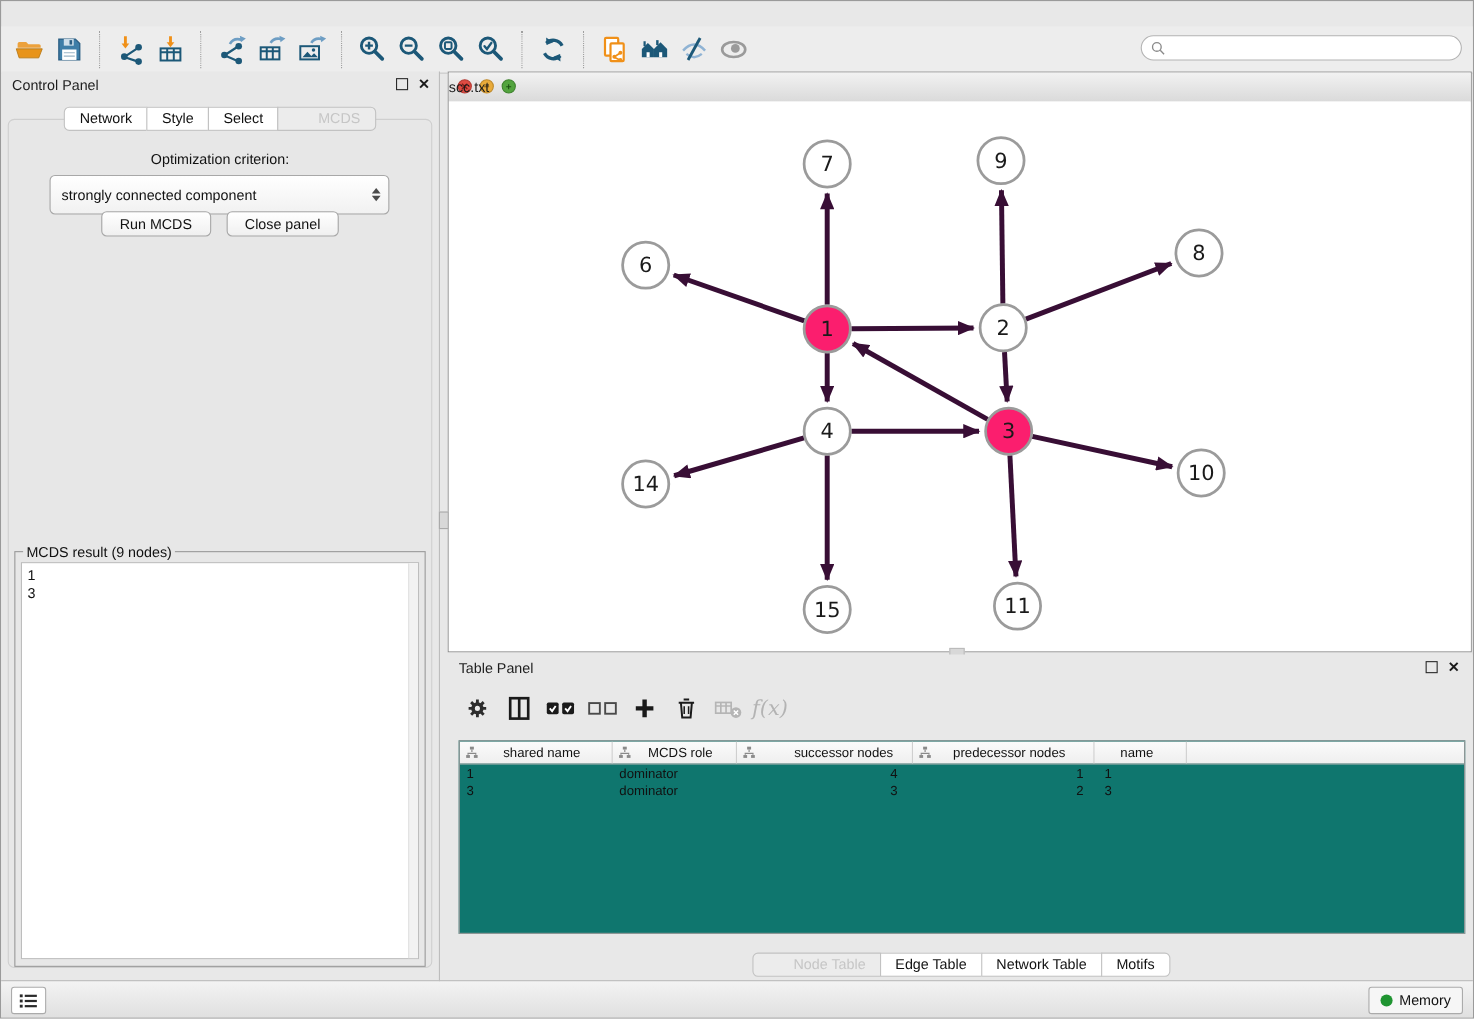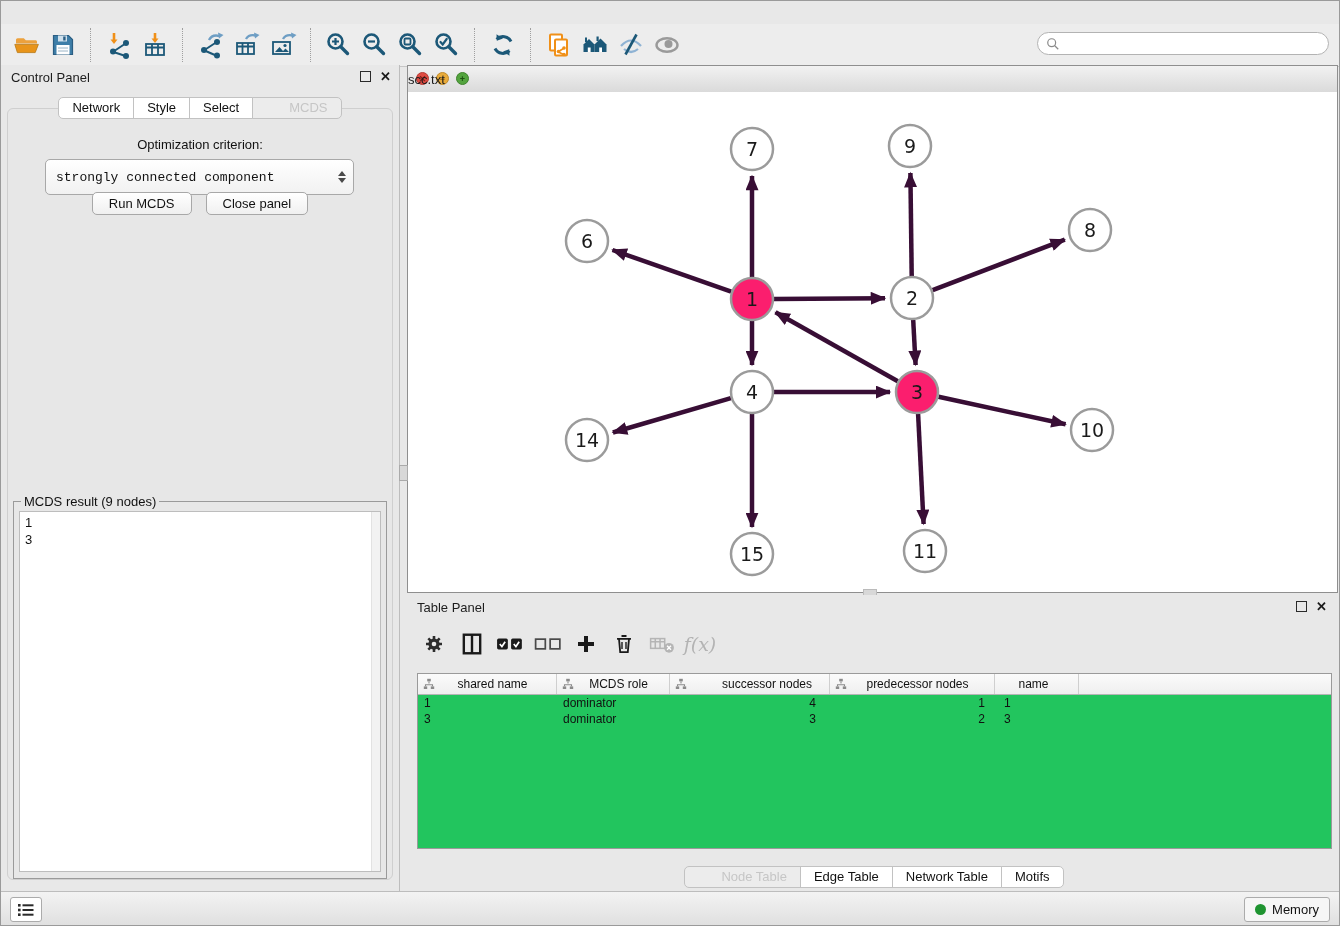--- a/index.html
+++ b/index.html
@@ -38,21 +38,21 @@
     border:1px solid #cfcfcf;border-radius:6px;}
   .cp-tabs{position:absolute;left:0;right:0;top:32px;display:flex;justify-content:center;z-index:2;}
   .tab{height:20px;line-height:20px;padding:0 13px;font-size:13px;background:#fff;color:#111;
     border:1px solid #c2c2c2;margin-left:-1px;}
   .tab:first-child{border-radius:5px 0 0 5px;margin-left:0;}
   .tab:last-child{border-radius:0 5px 5px 0;}
   .tab.active{background:#ececec;color:#c6c6c6;padding-left:36px;}
   .opt-label{position:absolute;left:0;right:0;top:72px;text-align:center;font-size:13px;color:#111;}
   .dropdown{position:absolute;left:44px;top:94px;width:309px;height:36px;background:linear-gradient(#ffffff,#f1f1f1);
     border:1px solid #a8a8a8;border-radius:5px;box-sizing:border-box;display:flex;align-items:center;
-    padding-left:10px;font-size:13px;color:#111;font-family:Liberation Mono, monospace;}
+    padding-left:10px;font-size:13px;color:#111;}
   .dd-stepper{margin-left:auto;margin-right:7px;display:flex;flex-direction:column;gap:2px;align-items:center;}
   .tri-up{width:0;height:0;border-left:4px solid transparent;border-right:4px solid transparent;border-bottom:5px solid #4a4a4a;}
   .tri-down{width:0;height:0;border-left:4px solid transparent;border-right:4px solid transparent;border-top:5px solid #4a4a4a;}
   .cp-buttons{position:absolute;left:0;right:0;top:127px;display:flex;justify-content:center;gap:14px;}
   .btn{height:23px;line-height:21px;padding:0 16px;font-size:13px;color:#111;background:linear-gradient(#ffffff,#f0f0f0);
     border:1px solid #a8a8a8;border-radius:5px;box-sizing:border-box;text-align:center;}
   .result-box{position:absolute;left:12px;top:436px;width:372px;height:376px;border:1px solid #9a9a9a;}
   .result-legend{position:absolute;left:7px;top:-8px;background:#e7e7e7;padding:0 3px;font-size:13px;color:#111;}
   .result-inner{position:absolute;left:5px;right:5px;top:9px;bottom:6px;background:#fff;border:1px solid #bdbdbd;
     font-size:13px;color:#111;padding:2px 5px;line-height:17px;}
@@ -71,21 +71,21 @@
   .tl .green{background:#53a43e;border:1px solid #3f832e;color:#1d5212;}
   .net-canvas{position:absolute;left:0;top:26px;width:929px;height:500px;background:#fff;}
   
   .vsplit-handle{position:absolute;left:398px;top:464px;width:7px;height:14px;background:#d8d8d8;border:1px solid #aaa;}
   .hsplit-handle{position:absolute;left:862px;top:588px;width:12px;height:7px;background:#d8d8d8;border:1px solid #bbb;}
   
   .table-panel{position:absolute;left:406px;top:594px;width:934px;height:299px;background:#e8e8e8;}
   .tp-toolbar{position:absolute;left:10px;top:30px;right:8px;height:38px;display:flex;align-items:center;gap:4px;}
   .tp-btn{width:34px;height:30px;display:flex;align-items:center;justify-content:center;flex:0 0 auto;}
   .fx{font-family:"DejaVu Serif",serif;font-style:italic;font-size:19px;color:#b3b3b3;}
-  .tbl{position:absolute;left:10px;top:78px;right:9px;height:174px;background:#22c55e;border:1px solid #9a9a9a;overflow:hidden;}
+  .tbl{position:absolute;left:10px;top:78px;right:9px;height:174px;background:#0f766e;border:1px solid #9a9a9a;overflow:hidden;}
   .tbl-head{display:flex;height:20px;background:linear-gradient(#fbfbfb,#efefef);border-bottom:1px solid #b5b5b5;}
   .th{display:flex;align-items:center;border-right:1px solid #cfcfcf;box-sizing:border-box;font-size:12px;color:#111;}
   .th svg{width:12px;height:12px;margin-left:5px;flex:0 0 auto;}
   .th .lbl{flex:1;text-align:center;padding-right:6px;}
   .th.filler{flex:1;border-right:none;}
   .tr{display:flex;height:16px;font-size:12px;color:#111;}
   .td{box-sizing:border-box;padding:1px 6px;white-space:nowrap;overflow:hidden;}
   .ta-r{text-align:right;padding-right:14px;}
   .tp-tabs{position:absolute;left:0;right:0;top:271px;display:flex;justify-content:center;}
   .tp-tabs .tab{height:20px;line-height:20px;}

